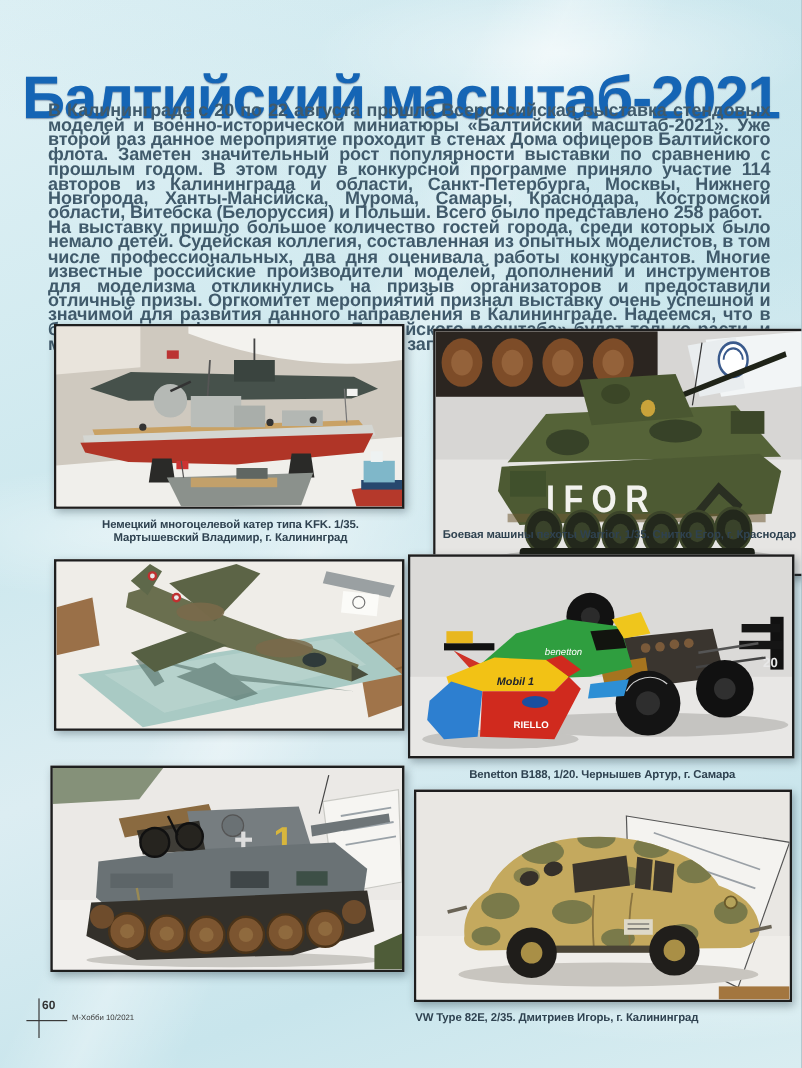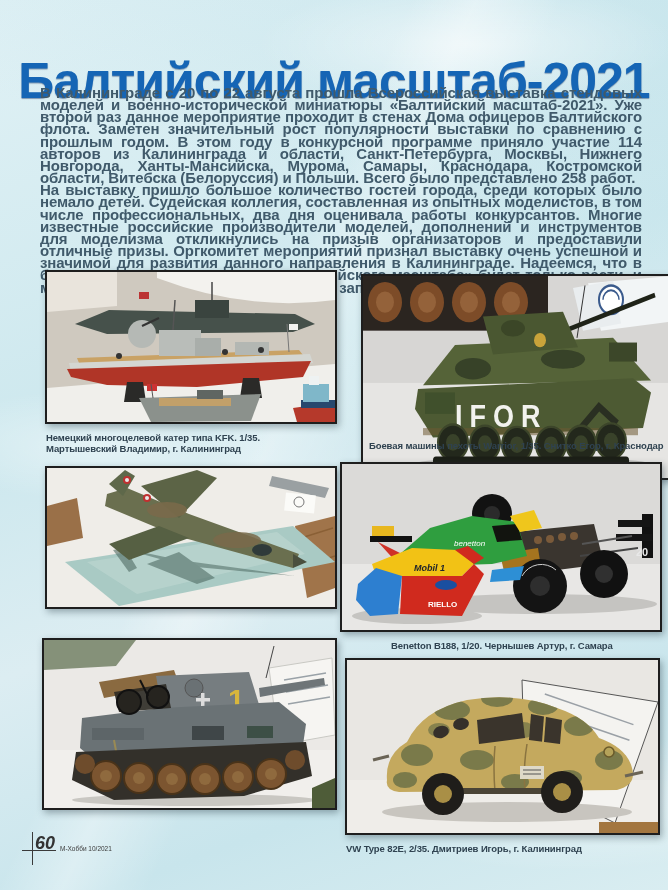--- a/index.html
+++ b/index.html
@@ -30,21 +30,21 @@
     box-shadow:2px 3px 7px rgba(40,60,70,.4);box-sizing:border-box;
   }
   .photo svg{display:block;width:100%;height:100%;}
   .caption{
     position:absolute;color:#2f4250;font-size:9.5px;line-height:11px;
     font-weight:bold;white-space:pre-line;letter-spacing:-0.1px;
   }
   .pagemark{position:absolute;left:22px;top:832px;width:140px;height:40px;}
   .pagemark .vline{position:absolute;left:10px;top:0;width:1px;height:33px;background:#3a3a3a;}
   .pagemark .hline{position:absolute;left:0;top:18px;width:34px;height:1px;background:#3a3a3a;}
-  .pagemark .num{position:absolute;left:13px;top:1px;font-size:18px;font-weight:bold;color:#333;font-style:italic;}
+  .pagemark .num{position:absolute;left:13px;top:1px;font-size:10px;font-weight:bold;color:#333;}
   .pagemark .mag{position:absolute;left:38px;top:13px;font-size:6.5px;color:#3a3a3a;}
   svg text{font-family:"Liberation Sans",sans-serif;}
 </style>
 </head>
 <body>
 
 <div class="page">
 
   <div class="title">Балтийский масштаб-2021</div>
 
@@ -87,21 +87,21 @@
       <rect x="150" y="118" width="26" height="9" fill="#5f6662"></rect>
       <rect x="100" y="112" width="10" height="7" fill="#c33"></rect>
       <line x1="104" y1="112" x2="106" y2="126" stroke="#555" stroke-width="1"></line>
 
       <polygon points="246,136 288,130 288,150 250,150" fill="#b5392b"></polygon>
       <rect x="254" y="128" width="34" height="8" fill="#27486e"></rect>
       <rect x="256" y="112" width="26" height="18" fill="#7fb7c9"></rect>
       <rect x="262" y="104" width="10" height="9" fill="#eef2f2"></rect>
     </svg>
   </figure>
-  <figcaption class="caption" style="left:46px;top:432px;width:292px;">Немецкий многоцелевой катер типа KFK. 1/35.
+  <figcaption class="caption" style="left:46px;top:432px;width:292px;text-align:center;">Немецкий многоцелевой катер типа KFK. 1/35.
 Мартышевский Владимир, г. Калининград</figcaption>
 
   <figure class="photo" style="left:345px;top:258px;width:315px;height:206px;margin:16px;">
     <svg viewBox="0 0 311 170" preserveAspectRatio="none">
       <rect x="0" y="0" width="311" height="170" fill="#d7d6d4"></rect>
       <rect x="0" y="90" width="311" height="80" fill="#e6e5e3"></rect>
 
       <rect x="0" y="0" width="185" height="46" fill="#2b2520"></rect>
       <circle cx="22" cy="22" r="17" fill="#7d4c28"></circle>
         <circle cx="22" cy="22" r="9" fill="#94623a"></circle>

